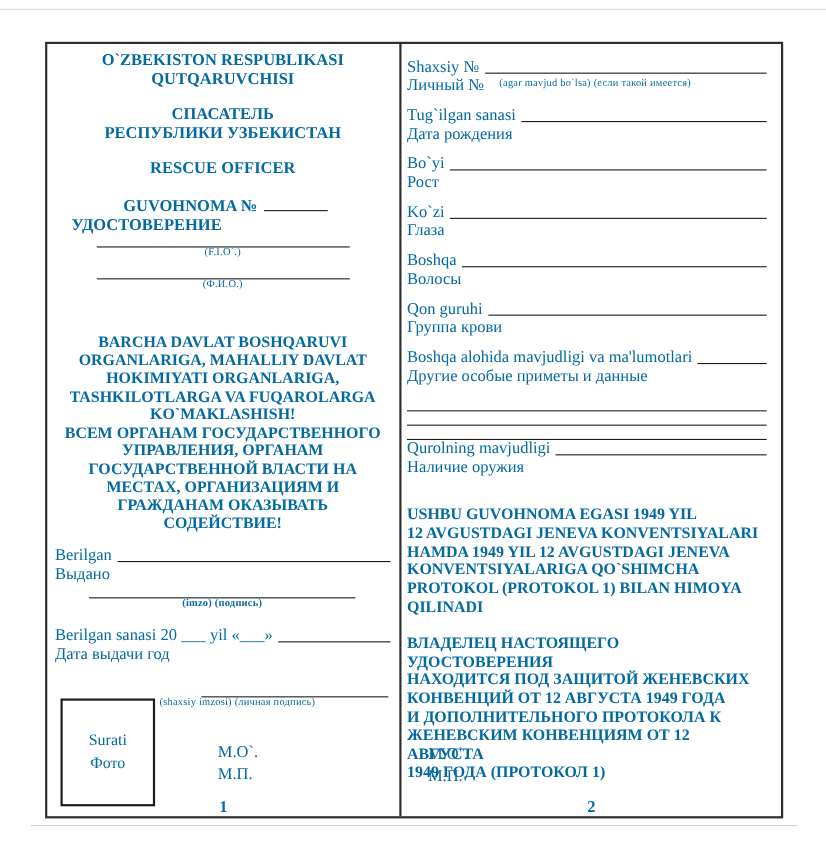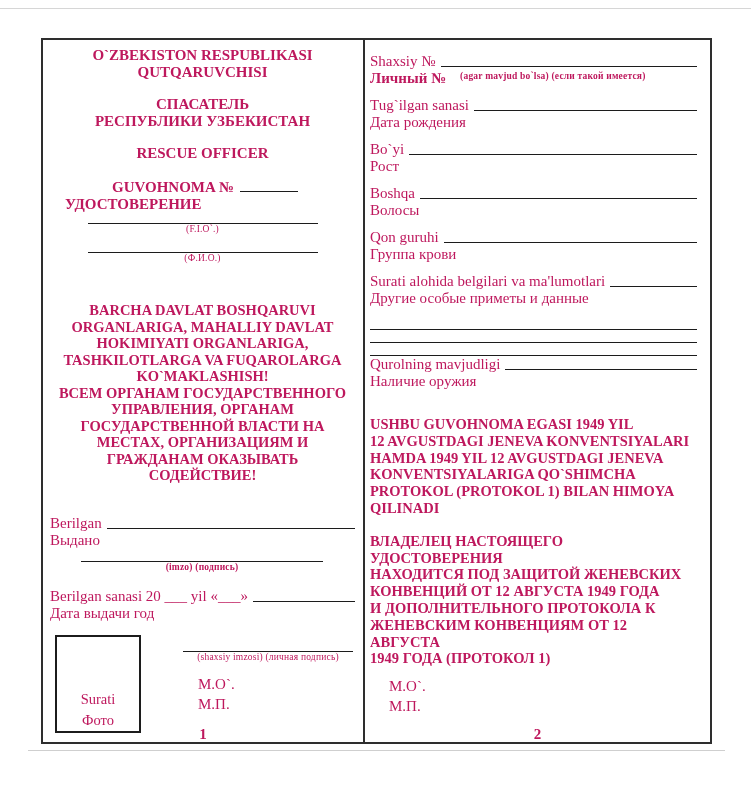--- a/index.html
+++ b/index.html
@@ -1,18 +1,18 @@
 <!DOCTYPE html>
 <html><head>
 <meta charset="utf-8">
 <style>
   html,body{margin:0;padding:0;background:#ffffff;}
   .page{
     position:relative;width:751px;height:785px;background:#ffffff;
-    font-family:"Liberation Serif","DejaVu Serif",serif;color:#be185d;overflow:hidden;
+    font-family:"Liberation Serif","DejaVu Serif",serif;color:#0369a1;overflow:hidden;
   }
   .scanline-top{position:absolute;left:0;right:0;top:8px;height:1px;background:#d6d6d6;}
   .scanline-bottom{position:absolute;left:28px;right:26px;top:750px;height:1px;background:#cfcfcf;}
   .doc{
     position:absolute;left:41px;top:38px;width:671px;height:706px;
     border:2px solid #2e2e2e;box-sizing:border-box;display:flex;background:#fff;
   }
   .col{box-sizing:border-box;position:relative;font-size:15px;line-height:17px;}
   .col-left{width:320px;padding:4px 8px 0 7px;}
   .col-right{flex:1;border-left:2px solid #2e2e2e;padding:13px 13px 0 5px;}
@@ -25,38 +25,38 @@
   .title-ru{margin-top:15px;}
   .title-en{margin-top:15px;text-align:center;}
   .cert-uz{margin-top:17px;padding-left:62px;}
   .blank-inline{display:inline-block;width:58px;border-bottom:1px solid #1c1c1c;height:12px;margin-left:6px;}
   .cert-ru{padding-left:15px;}
   .sigline{height:0;border-bottom:1px solid #1c1c1c;}
   .fio-line{width:230px;margin:10px auto 0 auto;}
   .assist{margin-top:38px;font-size:14.5px;line-height:16.5px;}
   .frow{display:flex;}
   .fblank{flex:1;margin-left:5px;margin-bottom:3px;border-bottom:1px solid #1c1c1c;}
-  .issued-row{margin-top:31px;}
+  .issued-row{margin-top:12px;}
   .imzo-wrap{margin-top:12px;margin-left:31px;width:242px;text-align:center;font-weight:bold;}
   .date-row{margin-top:15px;}
-  .shaxsiy-wrap{margin-top:29px;margin-left:95px;width:246px;text-align:center;}
+  .shaxsiy-wrap{margin-top:29px;margin-left:95px;width:246px;}
   .shaxsiy-wrap .sigline{width:170px;margin:0 auto;}
   .shaxsiy-wrap .tiny{white-space:nowrap;}
   .photo-box{
     position:absolute;left:12px;top:595px;width:82px;height:94px;
     border:2px solid #1c1c1c;box-sizing:content-box;
-    display:flex;flex-direction:column;justify-content:flex-end;align-items:center;
+    display:flex;flex-direction:column;justify-content:center;align-items:center;
     line-height:21px;font-size:14.5px;
   }
   .stamps-left{position:absolute;left:155px;top:634px;line-height:20px;}
   .stamps-right{position:absolute;left:24px;top:636px;line-height:20px;}
   .pagenum{position:absolute;bottom:1px;left:0;width:100%;text-align:center;font-weight:bold;font-size:15px;line-height:14px;}
   
   .rrow{margin-bottom:10px;}
-  .note-row{display:flex;font-weight:bold;}
+  .note-row{display:flex;}
   .note{font-size:9.5px;line-height:11px;margin-left:14px;margin-top:1px;letter-spacing:0.2px;}
   .blank-lines{margin-top:0;}
   .bl{height:12px;border-bottom:1px solid #1c1c1c;}
   .protect{font-weight:bold;font-size:14.5px;line-height:16.8px;white-space:pre-line;}
   .protect-uz{margin-top:26px;}
   .protect-ru{margin-top:16px;}
 </style>
 </head>
 <body>
 
@@ -152,40 +152,47 @@
       </div>
 
       <div class="rrow">
         <div class="frow">
           <span>Bo`yi</span>
           <span class="fblank"></span>
         </div>
         <div>Рост</div>
       </div>
 
+      <div class="rrow">
+        <div class="frow">
+          <span>Ko`zi</span>
+          <span class="fblank"></span>
+        </div>
+        <div>Глаза</div>
+      </div>
 
       <div class="rrow">
         <div class="frow">
           <span>Boshqa</span>
           <span class="fblank"></span>
         </div>
         <div>Волосы</div>
       </div>
 
       <div class="rrow">
         <div class="frow">
           <span>Qon guruhi</span>
           <span class="fblank"></span>
         </div>
         <div>Группа крови</div>
       </div>
 
       <div class="rrow">
         <div class="frow">
-          <span>Surati alohida belgilari va ma'lumotlari</span>
+          <span>Boshqa alohida mavjudligi va ma'lumotlari</span>
           <span class="fblank"></span>
         </div>
         <div>Другие особые приметы и данные</div>
       </div>
 
       <div class="blank-lines">
         <div class="bl"></div>
         <div class="bl"></div>
         <div class="bl"></div>
       </div>

